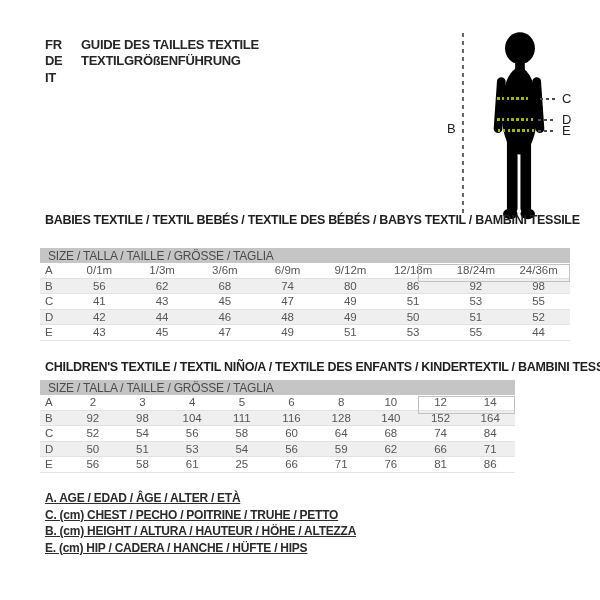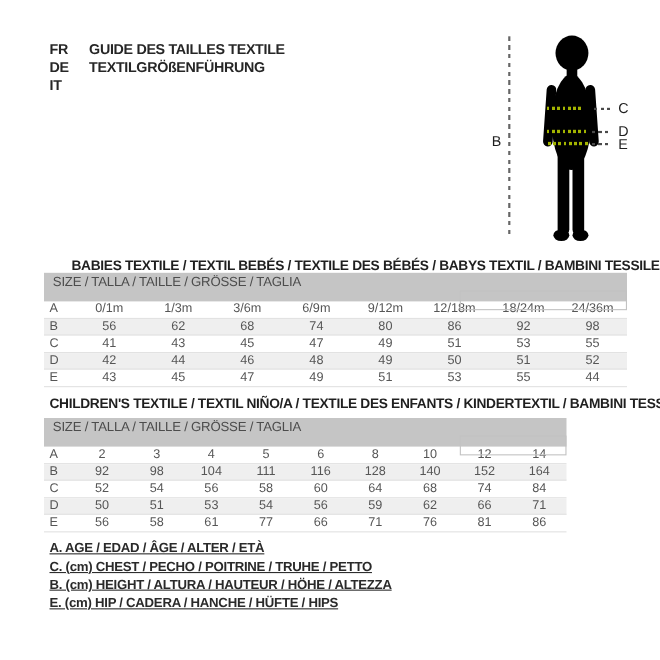--- a/index.html
+++ b/index.html
@@ -33,21 +33,21 @@
     background:repeating-linear-gradient(90deg,#4a4a4a 0 3px,transparent 3px 6px);
   }
   .measure-letter { position:absolute; font-size:13px; color:#1e1e1e; letter-spacing:-0.2px; }
 
   
   .section-title { position:absolute; left:45px; font-size:12.5px; font-weight:700; letter-spacing:-0.3px; color:#1f1f1f; white-space:nowrap; }
 
   
   .size-table { position:absolute; left:40px; }
   .table-header {
-    height:26px; background:#c5c5c5; color:#4c4c4c;
+    height:15px; background:#c5c5c5; color:#4c4c4c;
     font-size:12px; line-height:17px; padding-left:8px; letter-spacing:-0.2px;
   }
   .trow { display:flex; height:15.5px; align-items:center; border-bottom:1px solid #e2e2e2; font-size:11.5px; color:#565656; }
   .trow.striped { background:#efefef; }
   .tlabel { width:28px; padding-left:5px; flex:none; }
   .tcell { flex:1; text-align:center; }
   .cell-highlight-box { position:absolute; border:1px solid #c2c2c2; background:transparent; pointer-events:none; }
 
   
   .legend { position:absolute; left:45px; top:491px;text-decoration:underline; }
@@ -96,21 +96,21 @@
 
     <div class="dash-green" style="left:67px; top:98px; width:37px;"></div>
     <div class="dash-dark" style="left:108px; top:99px; width:18px;"></div>
     <span class="measure-letter" style="left:132px; top:92px;">D</span>
 
     <div class="dash-green" style="left:68px; top:109px; width:37px;"></div>
     <div class="dash-dark" style="left:108px; top:110px; width:18px;"></div>
     <span class="measure-letter" style="left:132px; top:103px;">E</span>
   </div>
 
-  <div class="section-title" style="top:234px;margin-left:20px;">BABIES TEXTILE / TEXTIL BEBÉS / TEXTILE DES BÉBÉS / BABYS TEXTIL / BAMBINI TESSILE</div>
+  <div class="section-title" style="top:213px;">BABIES TEXTILE / TEXTIL BEBÉS / TEXTILE DES BÉBÉS / BABYS TEXTIL / BAMBINI TESSILE</div>
   <div class="size-table" id="babies-table" style="top:248px; width:530px;">
     <div class="table-header">SIZE / TALLA / TAILLE / GRÖSSE / TAGLIA</div>
     <div class="tbody">
         <div class="trow">
           <span class="tlabel">A</span>
           <span class="tcell">0/1m</span>
           <span class="tcell">1/3m</span>
           <span class="tcell">3/6m</span>
           <span class="tcell">6/9m</span>
           <span class="tcell">9/12m</span>
@@ -216,21 +216,21 @@
           <span class="tcell">59</span>
           <span class="tcell">62</span>
           <span class="tcell">66</span>
           <span class="tcell">71</span>
         </div>
         <div class="trow">
           <span class="tlabel">E</span>
           <span class="tcell">56</span>
           <span class="tcell">58</span>
           <span class="tcell">61</span>
-          <span class="tcell">77</span>
+          <span class="tcell">25</span>
           <span class="tcell">66</span>
           <span class="tcell">71</span>
           <span class="tcell">76</span>
           <span class="tcell">81</span>
           <span class="tcell">86</span>
         </div>
       </div>
   </div>
   <div class="cell-highlight-box" style="left:418px; top:396px; width:97px; height:18px;"></div>
 

